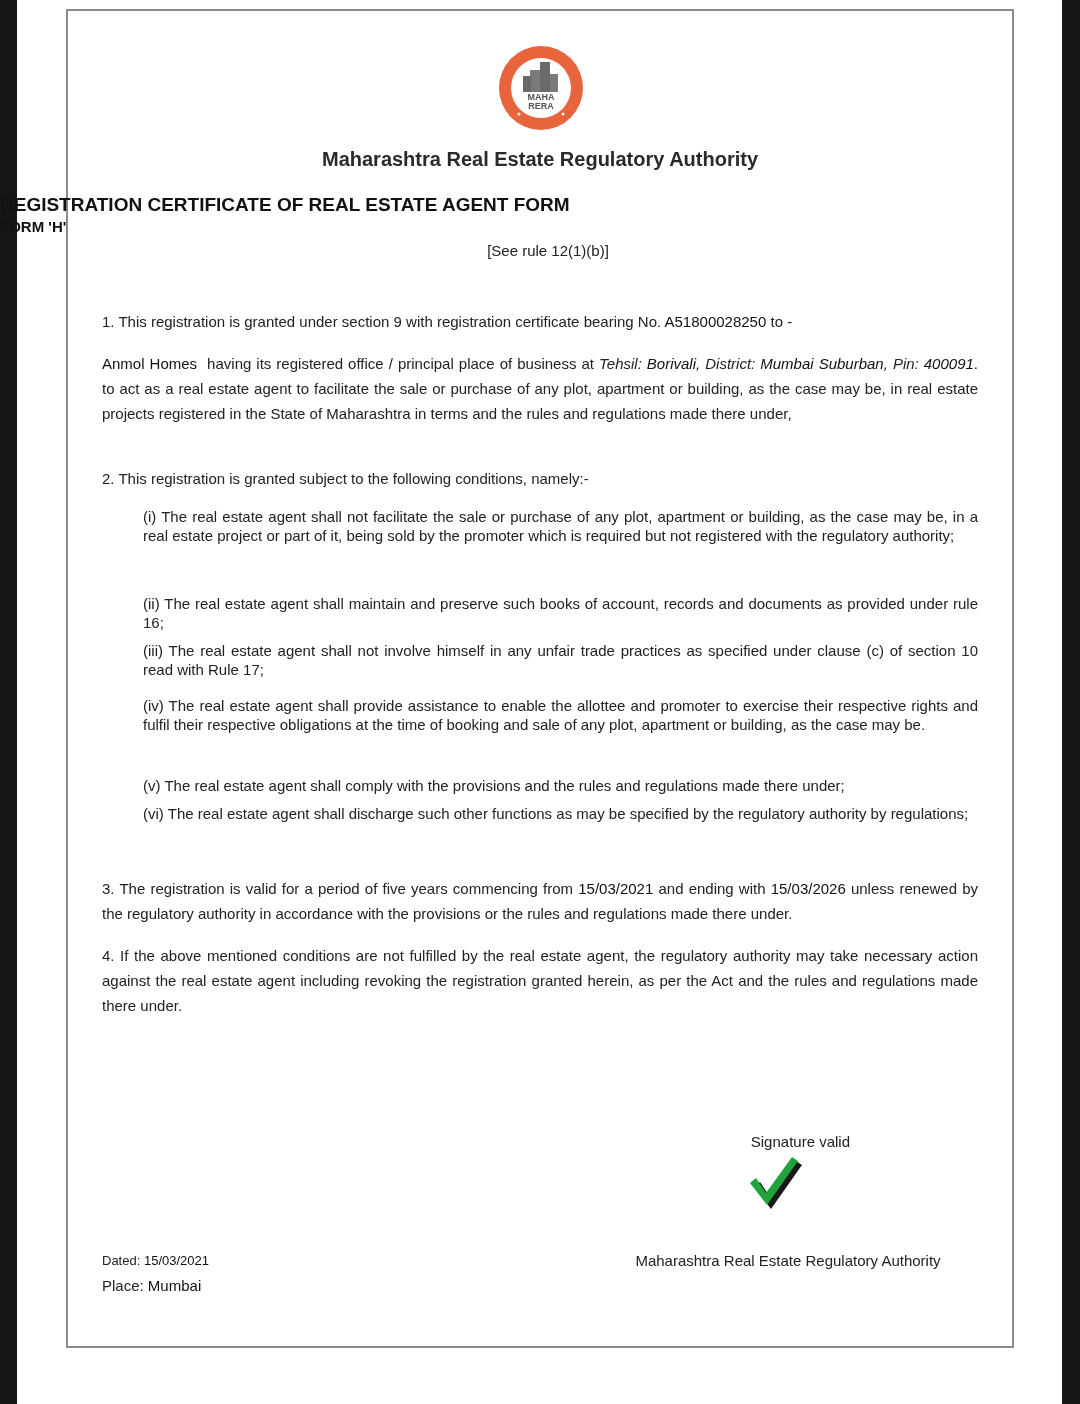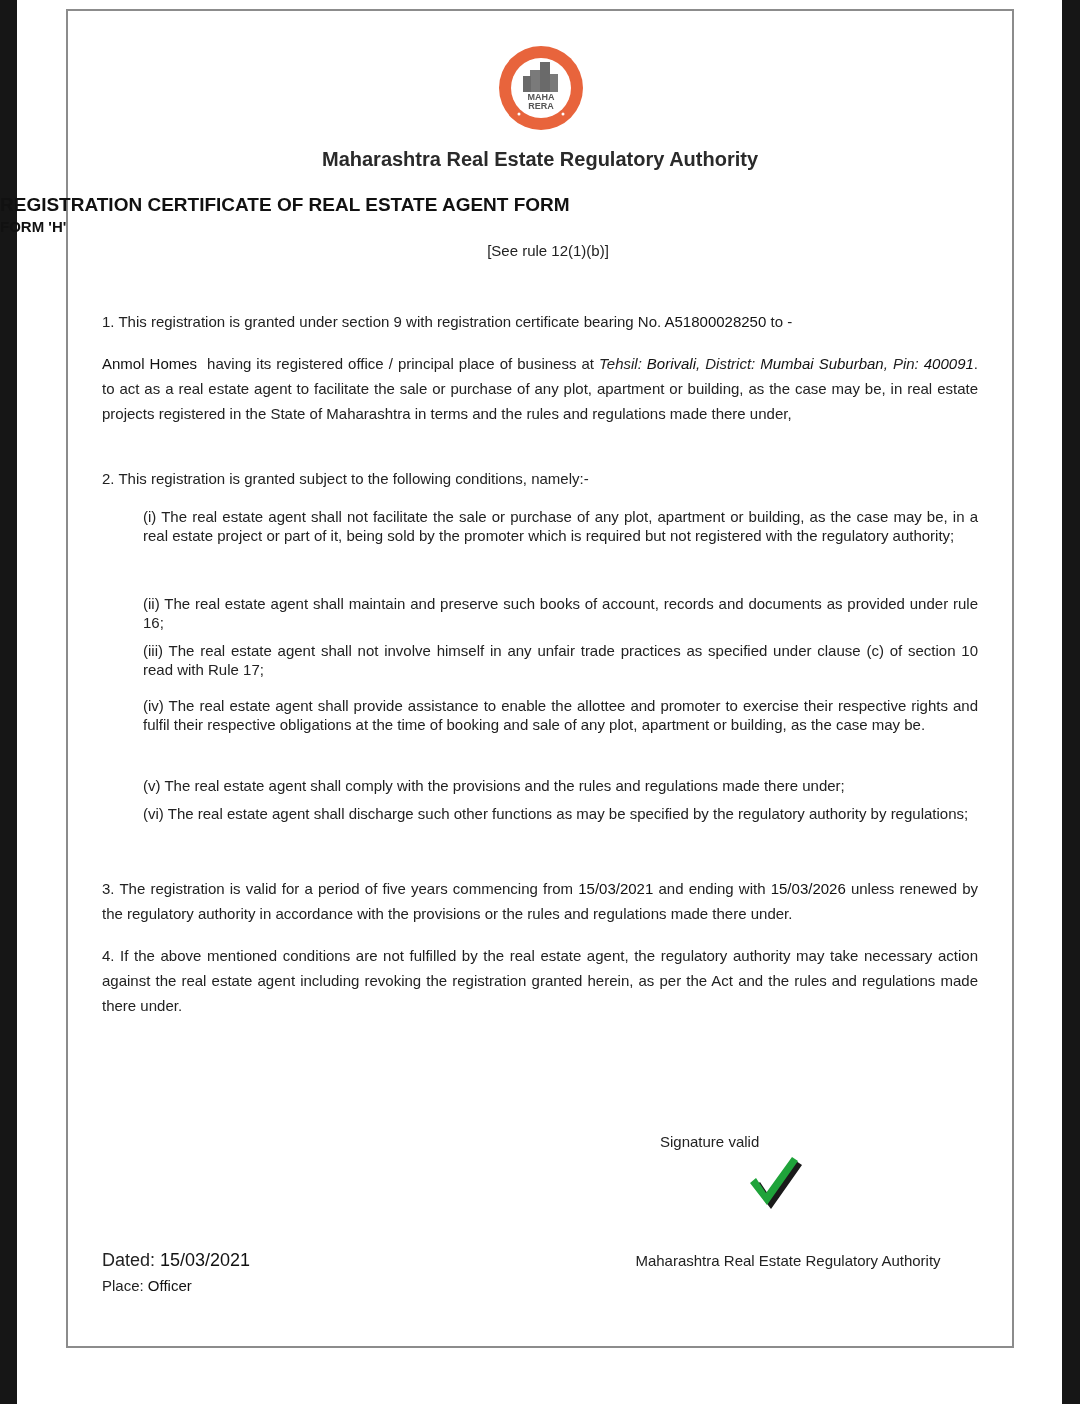--- a/index.html
+++ b/index.html
@@ -38,26 +38,26 @@
     font-size: 15px; line-height: 25px; color: #222; text-align: justify;
   }
   .sub-text {
     position: absolute; left: 143px; width: 835px;
     font-size: 15px; line-height: 19px; color: #222; text-align: justify;
   }
   b { font-weight: normal; color: #111; }
   i { font-style: italic; }
 
   .sig-valid {
-    position: absolute; left: 660px; width: 190px; top: 1133px; text-align: left;
+    position: absolute; left: 660px; width: 190px; top: 1133px; text-align: right;
     font-size: 15px; color: #222;
   }
   .check { position: absolute; left: 746px; top: 1155px; width: 56px; height: 56px; }
 
-  .dated { position: absolute; left: 102px; top: 1248px; font-size: 18px; line-height: 25px; color: #222; }
+  .dated { position: absolute; left: 102px; top: 1248px; font-size: 13px; line-height: 25px; color: #222; }
   .place { position: absolute; left: 102px; top: 1273px; font-size: 15px; line-height: 25px; color: #222; }
 
   .officer {
     position: absolute; left: 600px; width: 376px; top: 1248px; text-align: center;
     font-size: 15px; line-height: 25px; color: #222;
   }
 </style>
 </head>
 <body>
 
@@ -110,18 +110,18 @@
 <div class="sig-valid">Signature valid</div>
 <svg class="check" viewBox="0 0 56 56">
   <path d="M6 30 L12 25 L22 40 L48 4 L54 8 L23 52 Z" fill="#1a1a1a" transform="translate(2,2)"></path>
   <path d="M4 28 L10 23 L20 38 L46 2 L52 6 L21 50 Z" fill="#1fa33a"></path>
 </svg>
 
 <div class="dated">
   <span style="white-space:pre">Dated: </span><b>15/03/2021</b>
 </div>
 <div class="place">
-  <span style="white-space:pre">Place: </span><b>Officer</b>
+  <span style="white-space:pre">Place: </span><b>Mumbai</b>
 </div>
 
 <div class="officer">
   <div>Maharashtra Real Estate Regulatory Authority</div>
 </div>
 
 </body></html>

